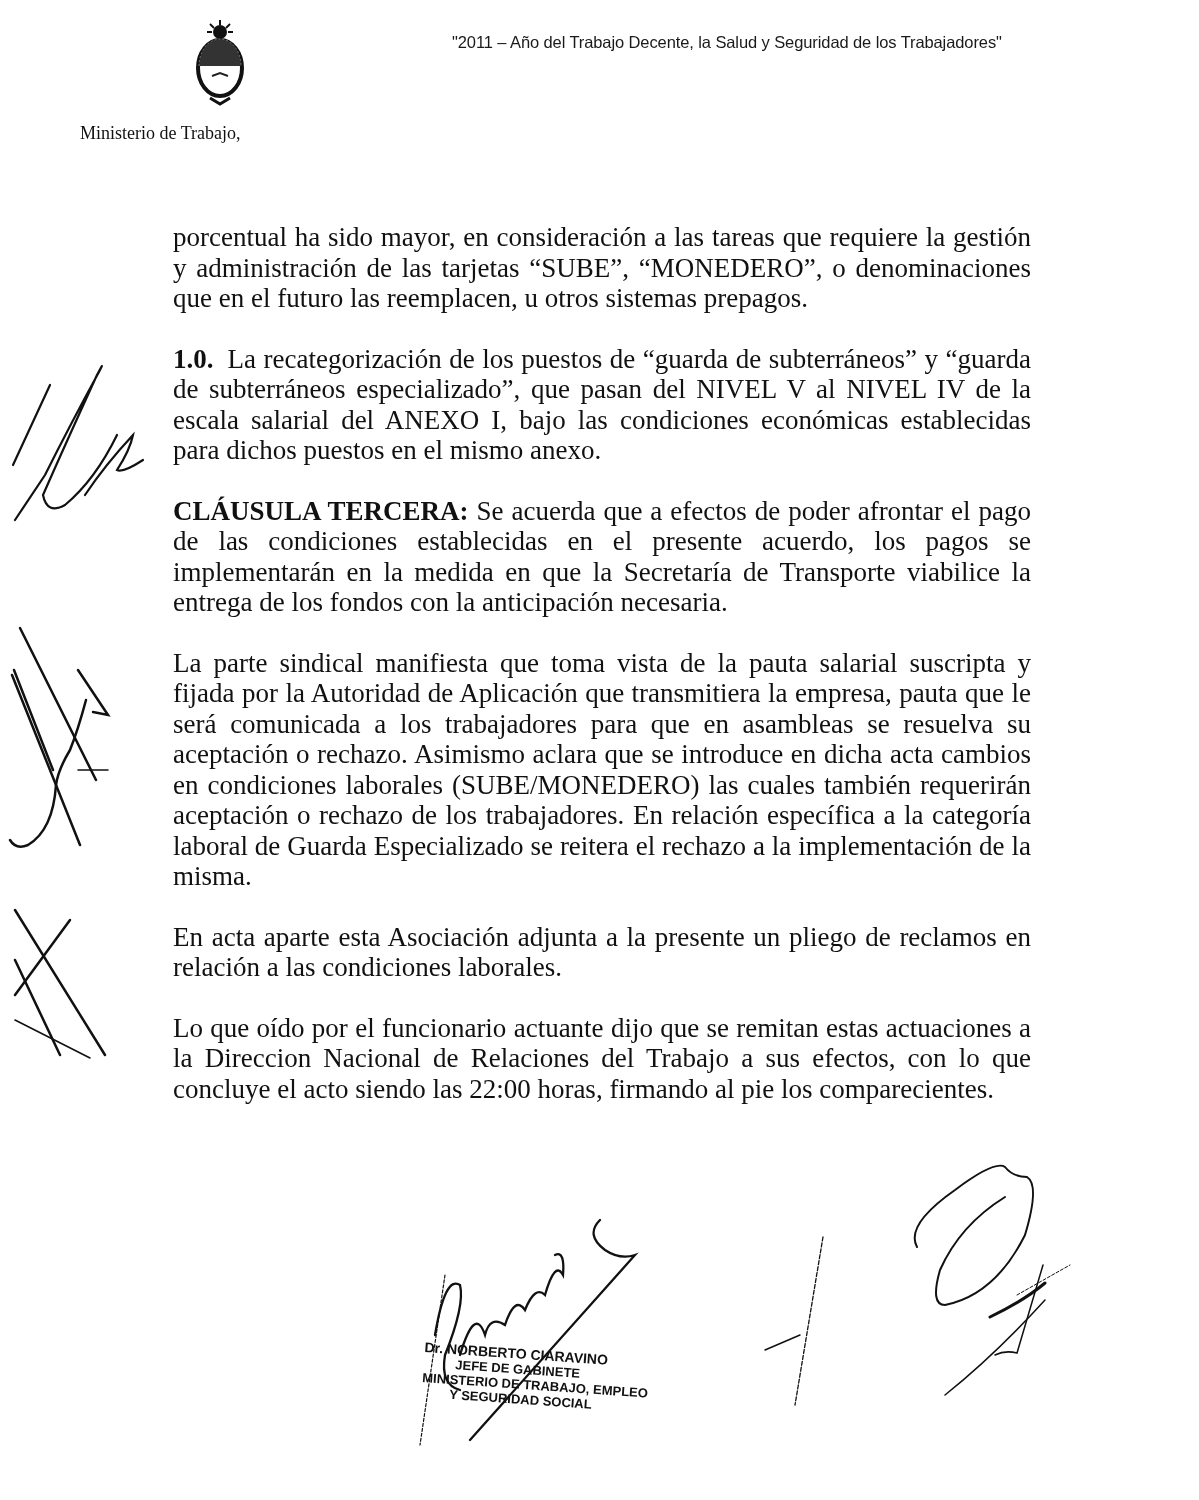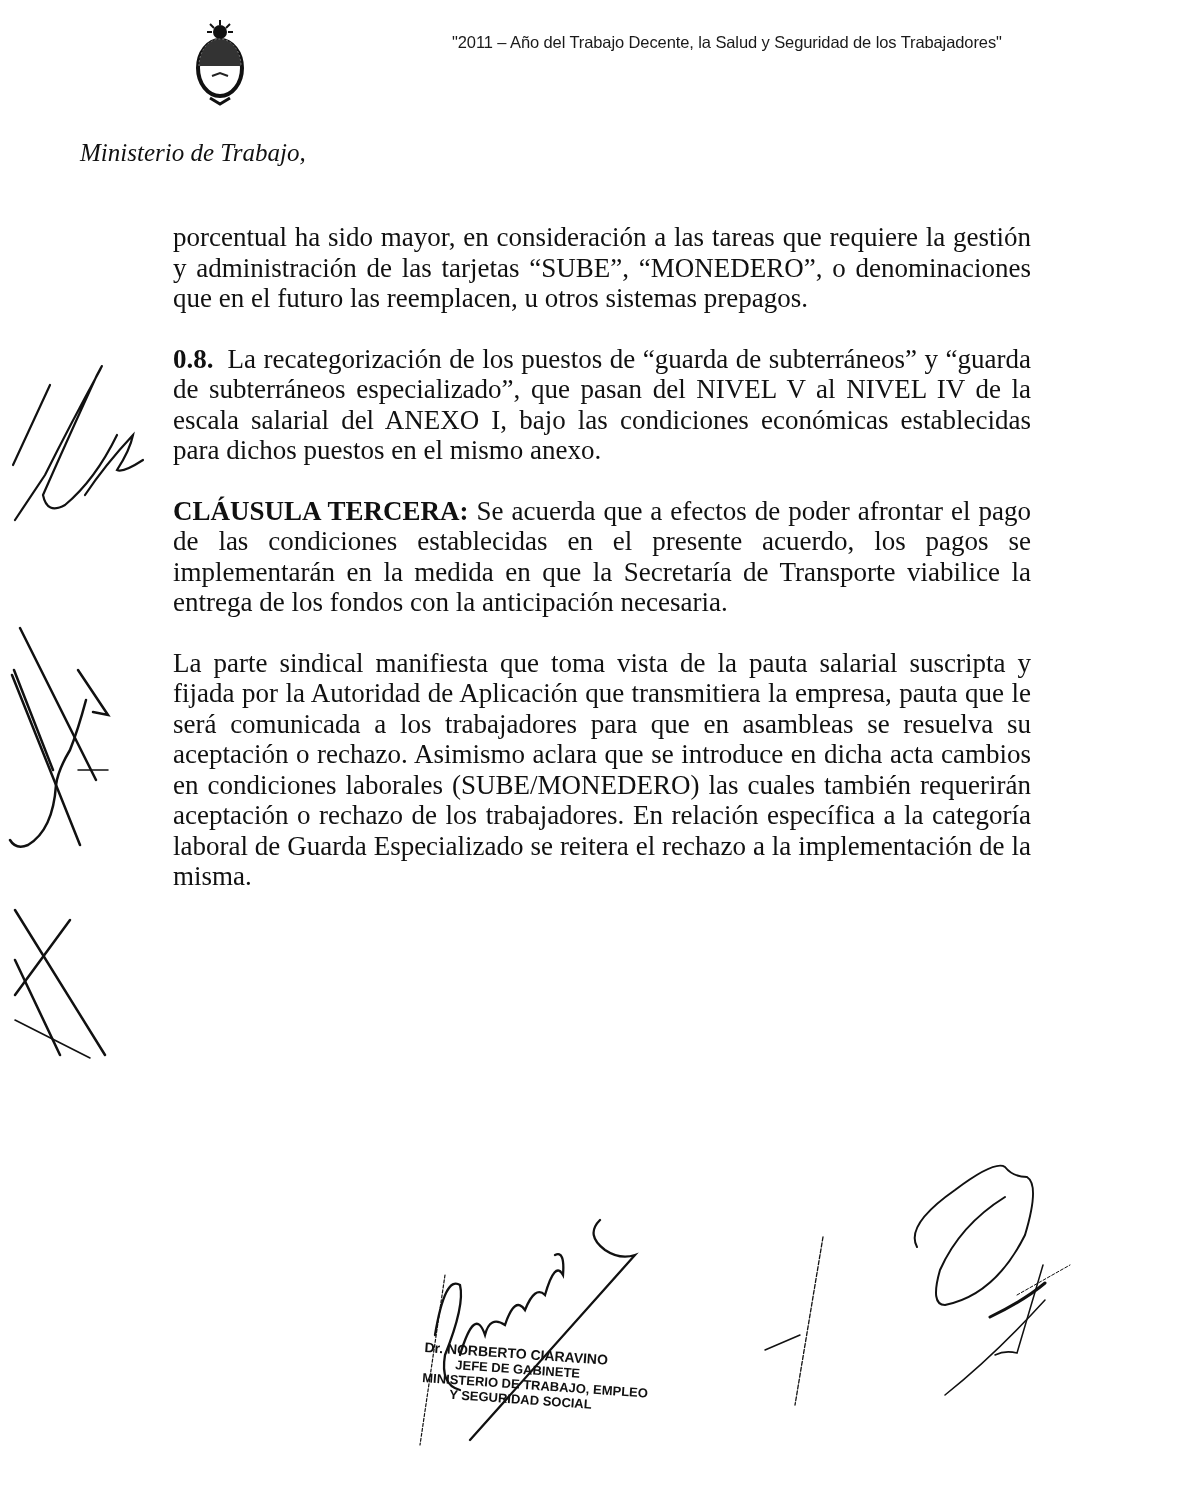--- a/index.html
+++ b/index.html
@@ -8,23 +8,23 @@
       color: #111;
       font-family: "Liberation Serif", "DejaVu Serif", serif;
     }
     .header-motto {
       position: absolute; left: 452px; top: 33px;
       font-family: "Liberation Sans", "DejaVu Sans", sans-serif;
       font-size: 16.5px; color: #1a1a1a; letter-spacing: -0.1px;
     }
     .emblem { position: absolute; left: 190px; top: 18px; width: 60px; height: 88px; }
     .ministry {
-      position: absolute; left: 30px; top: 134px;
+      position: absolute; left: 30px; top: 114px;
       font-family: "Liberation Serif", "DejaVu Serif", serif;
-      font-style: italic; font-size: 25px; line-height: 38px; color: #111;
+      font-size: 18px; line-height: 38px; color: #111;
     }
     .ministry .l1 { padding-left: 50px; display: block; }
     .ministry .l2 { display: block; }
     .body-text {
       position: absolute; left: 173px; top: 222px; width: 858px;
       font-size: 27px; line-height: 30.5px; text-align: justify;
     }
     .body-text p { margin: 0 0 30px 0; }
     .body-text b { font-weight: bold; }
     .num { font-weight: bold; margin-right: 14px; }
@@ -66,31 +66,33 @@
 <div class="header-motto">"2011 – Año del Trabajo Decente, la Salud y Seguridad de los Trabajadores"</div>
 
 <div class="ministry">
   <span class="l1">Ministerio de Trabajo,</span>
 </div>
 
 <div class="body-text">
   <p>porcentual ha sido mayor, en consideración a las tareas que requiere la gestión y administración de las tarjetas “SUBE”, “MONEDERO”, o denominaciones que en el futuro las reemplacen, u otros sistemas prepagos.</p>
 
   <p>
-    <span class="num">0.8.</span><span>La recategorización de los puestos de “guarda de subterráneos” y “guarda de subterráneos especializado”, que pasan del NIVEL V al NIVEL IV de la escala salarial del ANEXO I, bajo las condiciones económicas establecidas para dichos puestos en el mismo anexo.</span>
+    <span class="num">1.0.</span><span>La recategorización de los puestos de “guarda de subterráneos” y “guarda de subterráneos especializado”, que pasan del NIVEL V al NIVEL IV de la escala salarial del ANEXO I, bajo las condiciones económicas establecidas para dichos puestos en el mismo anexo.</span>
   </p>
 
 
   <p>
     <b>CLÁUSULA TERCERA:</b>
     <span>Se acuerda que a efectos de poder afrontar el pago de las condiciones establecidas en el presente acuerdo, los pagos se implementarán en la medida en que la Secretaría de Transporte viabilice la entrega de los fondos con la anticipación necesaria.</span>
   </p>
 
 
   <p>La parte sindical manifiesta que toma vista de la pauta salarial suscripta y fijada por la Autoridad de Aplicación que transmitiera la empresa, pauta que le será comunicada a los trabajadores para que en asambleas se resuelva su aceptación o rechazo. Asimismo aclara que se introduce en dicha acta cambios en condiciones laborales (SUBE/MONEDERO) las cuales también requerirán aceptación o rechazo de los trabajadores. En relación específica a la categoría laboral de Guarda Especializado se reitera el rechazo a la implementación de la misma.</p>
+  <p>En acta aparte esta Asociación adjunta a la presente un pliego de reclamos en relación a las condiciones laborales.</p>
+  <p>Lo que oído por el funcionario actuante dijo que se remitan estas actuaciones a la Direccion Nacional de Relaciones del Trabajo a sus efectos, con lo que concluye el acto siendo las 22:00 horas, firmando al pie los comparecientes.</p>
 </div>
 
 <svg class="margin-sig" style="left:5px; top:355px; width:150px; height:170px;" viewBox="0 0 150 170">
   <g fill="none" stroke="#111" stroke-width="2.2" stroke-linecap="round">
     <path d="M45 30 L8 110"></path>
     <path d="M10 165 L40 120 Q65 70 95 15 Q100 5 92 20 Q60 90 38 140 Q42 160 60 150 Q90 125 112 80"></path>
     <path d="M80 140 Q100 110 128 80 Q125 95 112 115 Q118 118 138 105"></path>
   </g>
 </svg>
 

